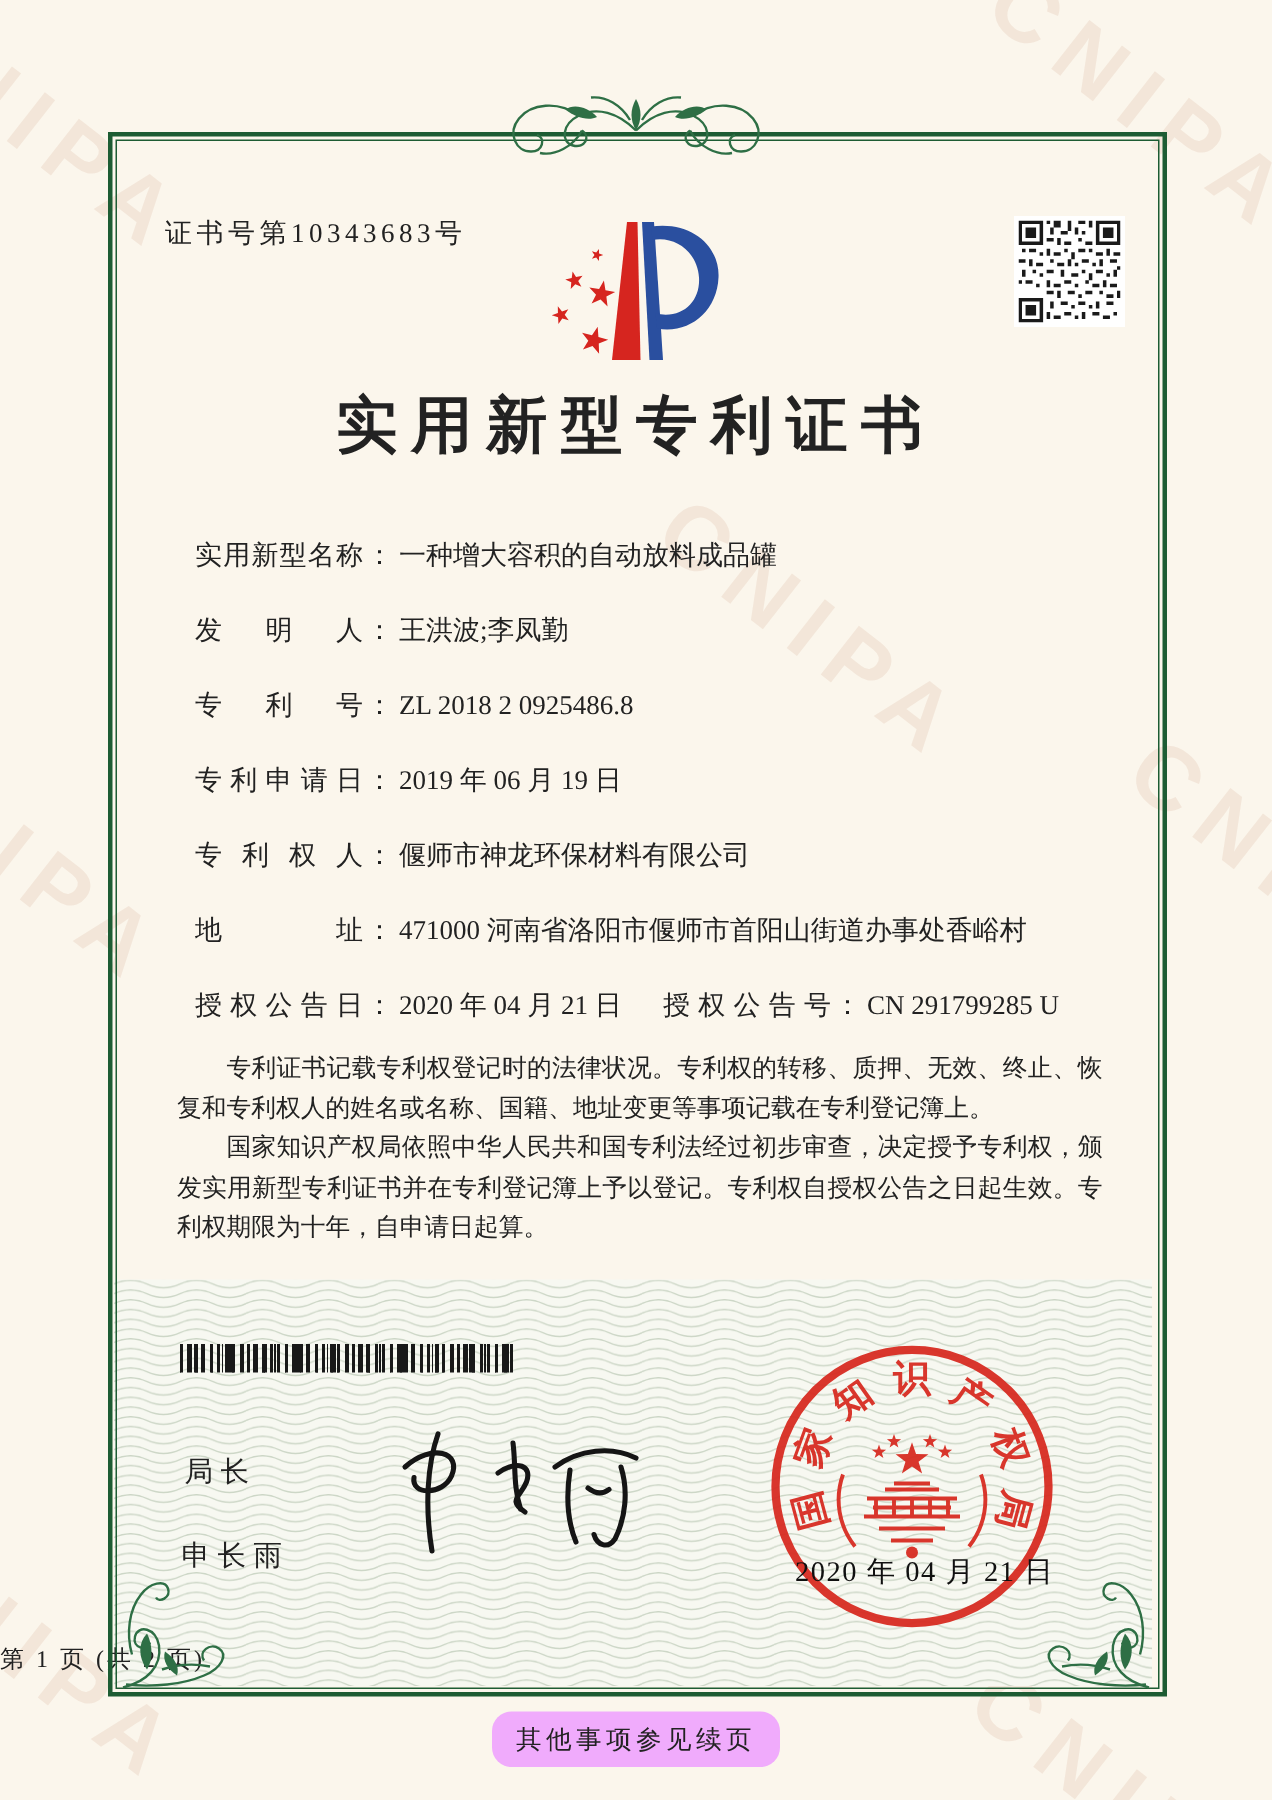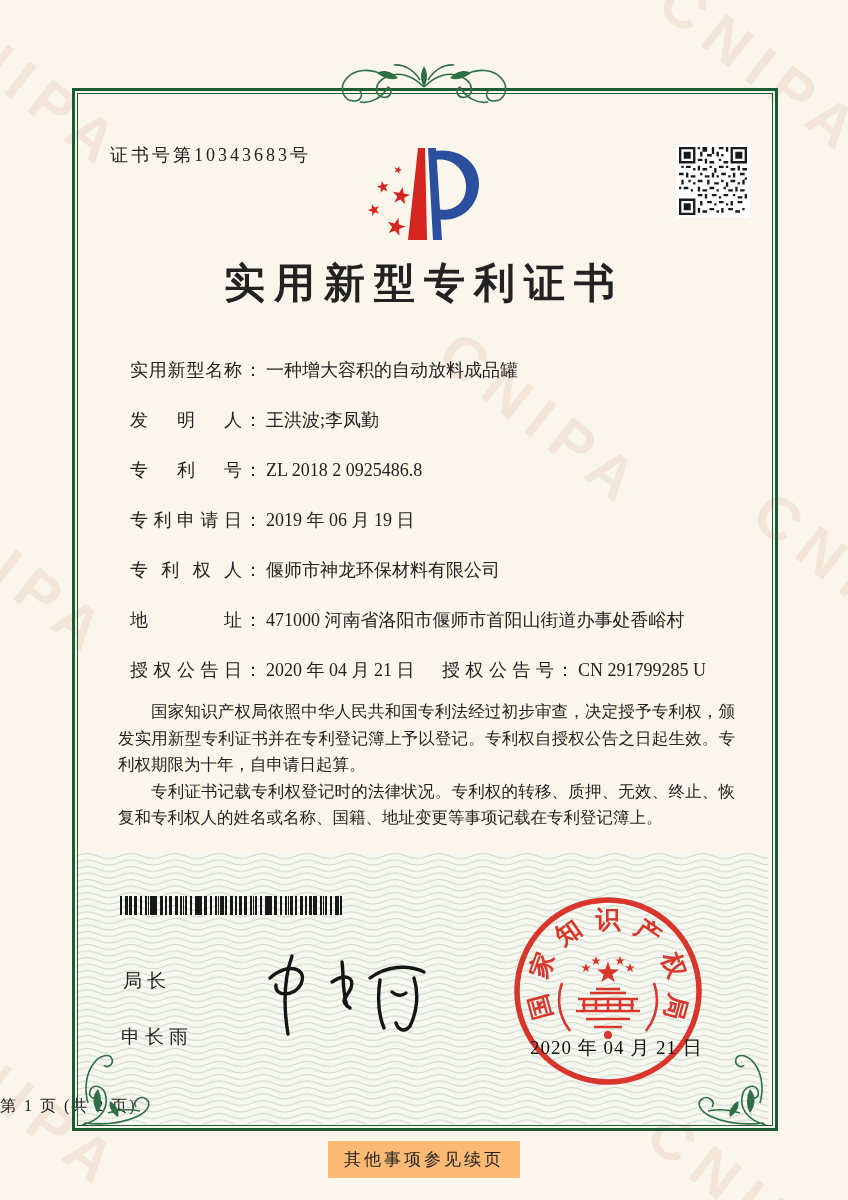--- a/index.html
+++ b/index.html
@@ -100,21 +100,21 @@
     position:absolute; left:530px; top:1035px; z-index:9;
     font-size:19px; color:#101010; letter-spacing:1px;
   }
   
   .page-indicator {
     position:absolute; left:0; right:0; top:1096px; z-index:4;
     font-size:16px; letter-spacing:2px;
   }
   .note-box {
     position:absolute; left:50%; top:1141px; transform:translateX(-50%); z-index:4;
-    background:#fdba74; padding:7px 16px; font-size:17px; letter-spacing:3px;
+    background:#f0abfc; padding:7px 16px; font-size:17px; letter-spacing:3px;border-radius:13px;
   }
 </style>
 </head>
 <body>
 
 <div class="page">
 
   <div class="wm wm1">CNIPA</div>
   <div class="wm wm2">CNIPA</div>
   <div class="wm wm3">CNIPA</div>
@@ -248,22 +248,22 @@
     </div>
     <div class="frow">
       <span><span class="flabel-text">授权公告日</span><span class="colon">：</span></span><span class="fvalue">2020 年 04 月 21 日</span>
       <span class="g2">
         <span><span class="flabel-text">授权公告号</span><span class="colon">：</span></span><span class="fvalue">CN 291799285 U</span>
       </span>
     </div>
   </div>
 
   <div class="body-text">
+    <p>专利证书记载专利权登记时的法律状况。专利权的转移、质押、无效、终止、恢复和专利权人的姓名或名称、国籍、地址变更等事项记载在专利登记簿上。</p>
     <p>国家知识产权局依照中华人民共和国专利法经过初步审查，决定授予专利权，颁发实用新型专利证书并在专利登记簿上予以登记。专利权自授权公告之日起生效。专利权期限为十年，自申请日起算。</p>
-    <p>专利证书记载专利权登记时的法律状况。专利权的转移、质押、无效、终止、恢复和专利权人的姓名或名称、国籍、地址变更等事项记载在专利登记簿上。</p>
   </div>
 
   <div class="barcode"></div>
 
   <div class="sig-title">局长</div>
   <div class="sig-name">申长雨</div>
   <svg class="sig-script" width="195" height="105" viewBox="0 0 195 105">
     <g stroke="#151515" stroke-width="3.4" stroke-linecap="round" fill="none">
       <path d="M40,14 C33,34 31,62 36,92"></path>
       <path d="M18,36 C36,20 56,26 49,42 C43,55 22,55 24,43"></path>

